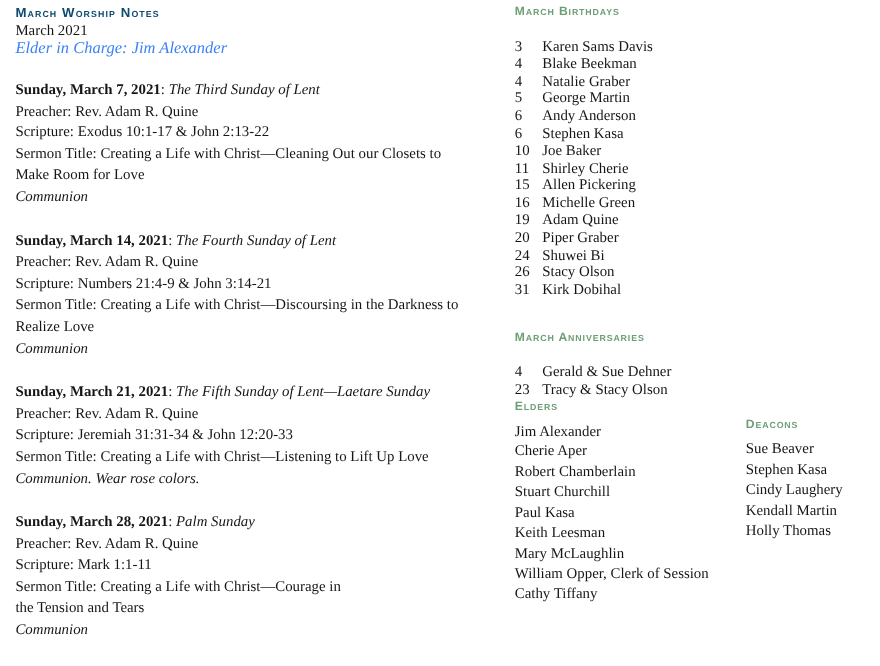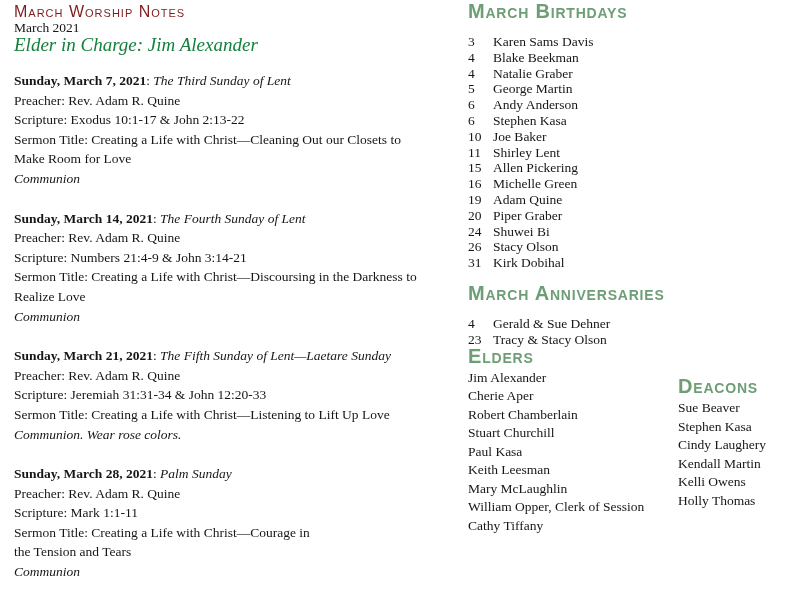--- a/index.html
+++ b/index.html
@@ -9,58 +9,58 @@
     font-family: "Liberation Serif", serif;
     color: #161616;
     position: relative;
     overflow: hidden;
   }
   .page { position: absolute; inset: 0; }
 
   
   .doc-title {
     font-family: "Liberation Sans", sans-serif;
-    font-weight: normal;
+    font-weight: bold;
     font-variant: small-caps;
-    font-size: 16px;
+    font-size: 12px;
     line-height: 17px;
     letter-spacing: 1px;
-    color: #7f1d1d;
+    color: #0c4a6e;
   }
   .section-title {
     font-family: "Liberation Sans", sans-serif;
     font-weight: bold;
     font-variant: small-caps;
-    font-size: 20px;
+    font-size: 11px;
     line-height: 17px;
     letter-spacing: 0.8px;
     color: #6d9e75;
   }
 
   
   .left-col { position: absolute; left: 14px; top: 3px; width: 460px; }
   .subtitle { font-size: 13.5px; line-height: 16px; }
   .elder-line {
-    font-size: 19px; line-height: 17px;
+    font-size: 15px; line-height: 17px;
     font-style: italic;
-    color: #15803d;
+    color: #3b82f6;
     margin-bottom: 18px;
   }
   .service { font-size: 13.5px; line-height: 19.6px; margin-bottom: 20px; }
   .service .date { font-weight: bold; }
   .service .sname { font-style: italic; text-align: center; }
   .service .line { white-space: pre-line; }
   .service .note { font-style: italic; }
 
   
   .right-col { position: absolute; left: 468px; top: 3px; width: 215px; }
   .list-row { display: flex; font-size: 13.5px; line-height: 15.8px; }
   .list-row .day { width: 25px; flex: 0 0 25px; }
   .mb-title { margin-bottom: 14px; }
-  .anniv-section { margin-top: 14px; }
+  .anniv-section { margin-top: 28px; }
   .elders-section { }
   .elders-section .section-title { margin-bottom: 4px; }
   .name-row { font-size: 13.5px; line-height: 18.5px; }
 
   .deacons-col { position: absolute; left: 678px; top: 378px; width: 122px; }
   .deacons-col .section-title { margin-bottom: 4px; }
 </style>
 </head>
 <body>
 
@@ -134,21 +134,21 @@
       <div class="list-row">
           <span class="day">6</span>
           <span>Stephen Kasa</span>
         </div>
       <div class="list-row">
           <span class="day">10</span>
           <span>Joe Baker</span>
         </div>
       <div class="list-row">
           <span class="day">11</span>
-          <span>Shirley Lent</span>
+          <span>Shirley Cherie</span>
         </div>
       <div class="list-row">
           <span class="day">15</span>
           <span>Allen Pickering</span>
         </div>
       <div class="list-row">
           <span class="day">16</span>
           <span>Michelle Green</span>
         </div>
       <div class="list-row">
@@ -198,17 +198,16 @@
       <div class="name-row">Cathy Tiffany</div>
     </div>
   </div>
 
   <div class="deacons-col">
     <div class="section-title">Deacons</div>
     <div class="name-row">Sue Beaver</div>
     <div class="name-row">Stephen Kasa</div>
     <div class="name-row">Cindy Laughery</div>
     <div class="name-row">Kendall Martin</div>
-    <div class="name-row">Kelli Owens</div>
     <div class="name-row">Holly Thomas</div>
   </div>
 
 </div>
 
 </body></html>

